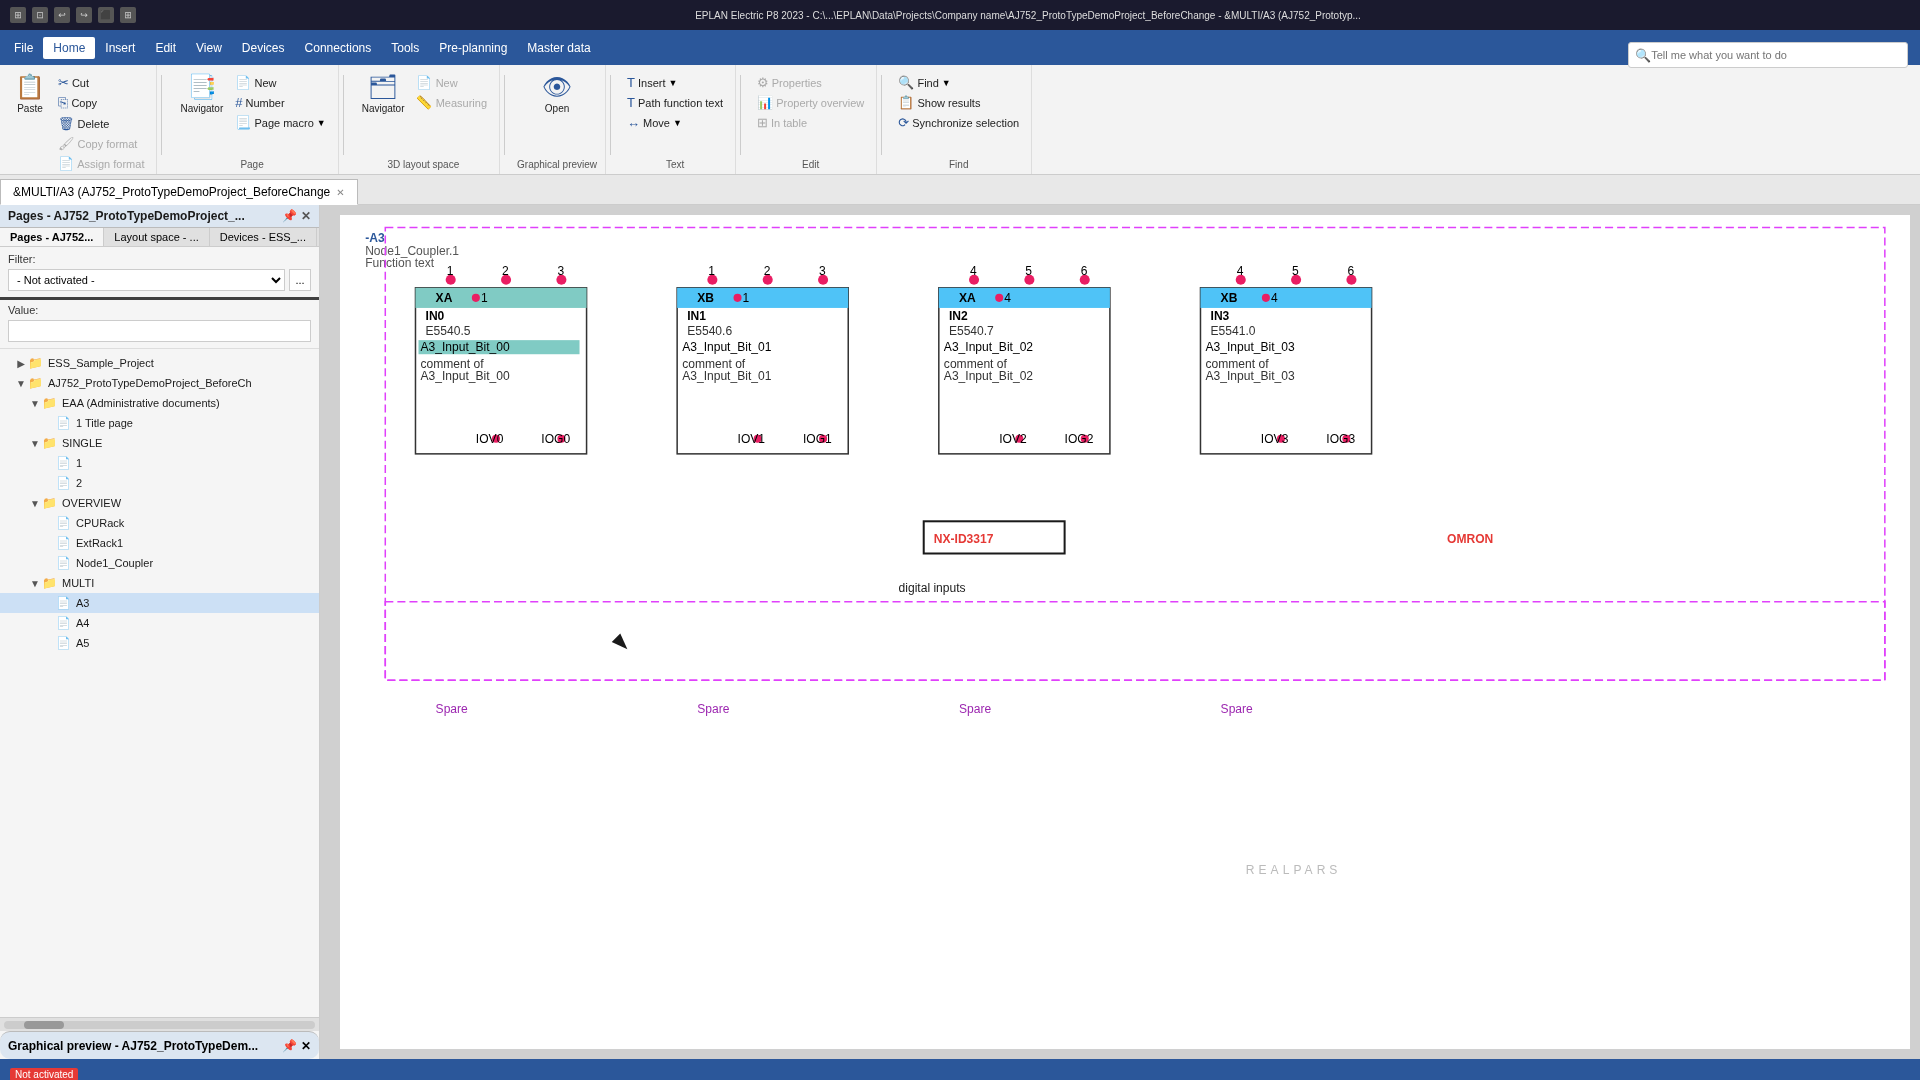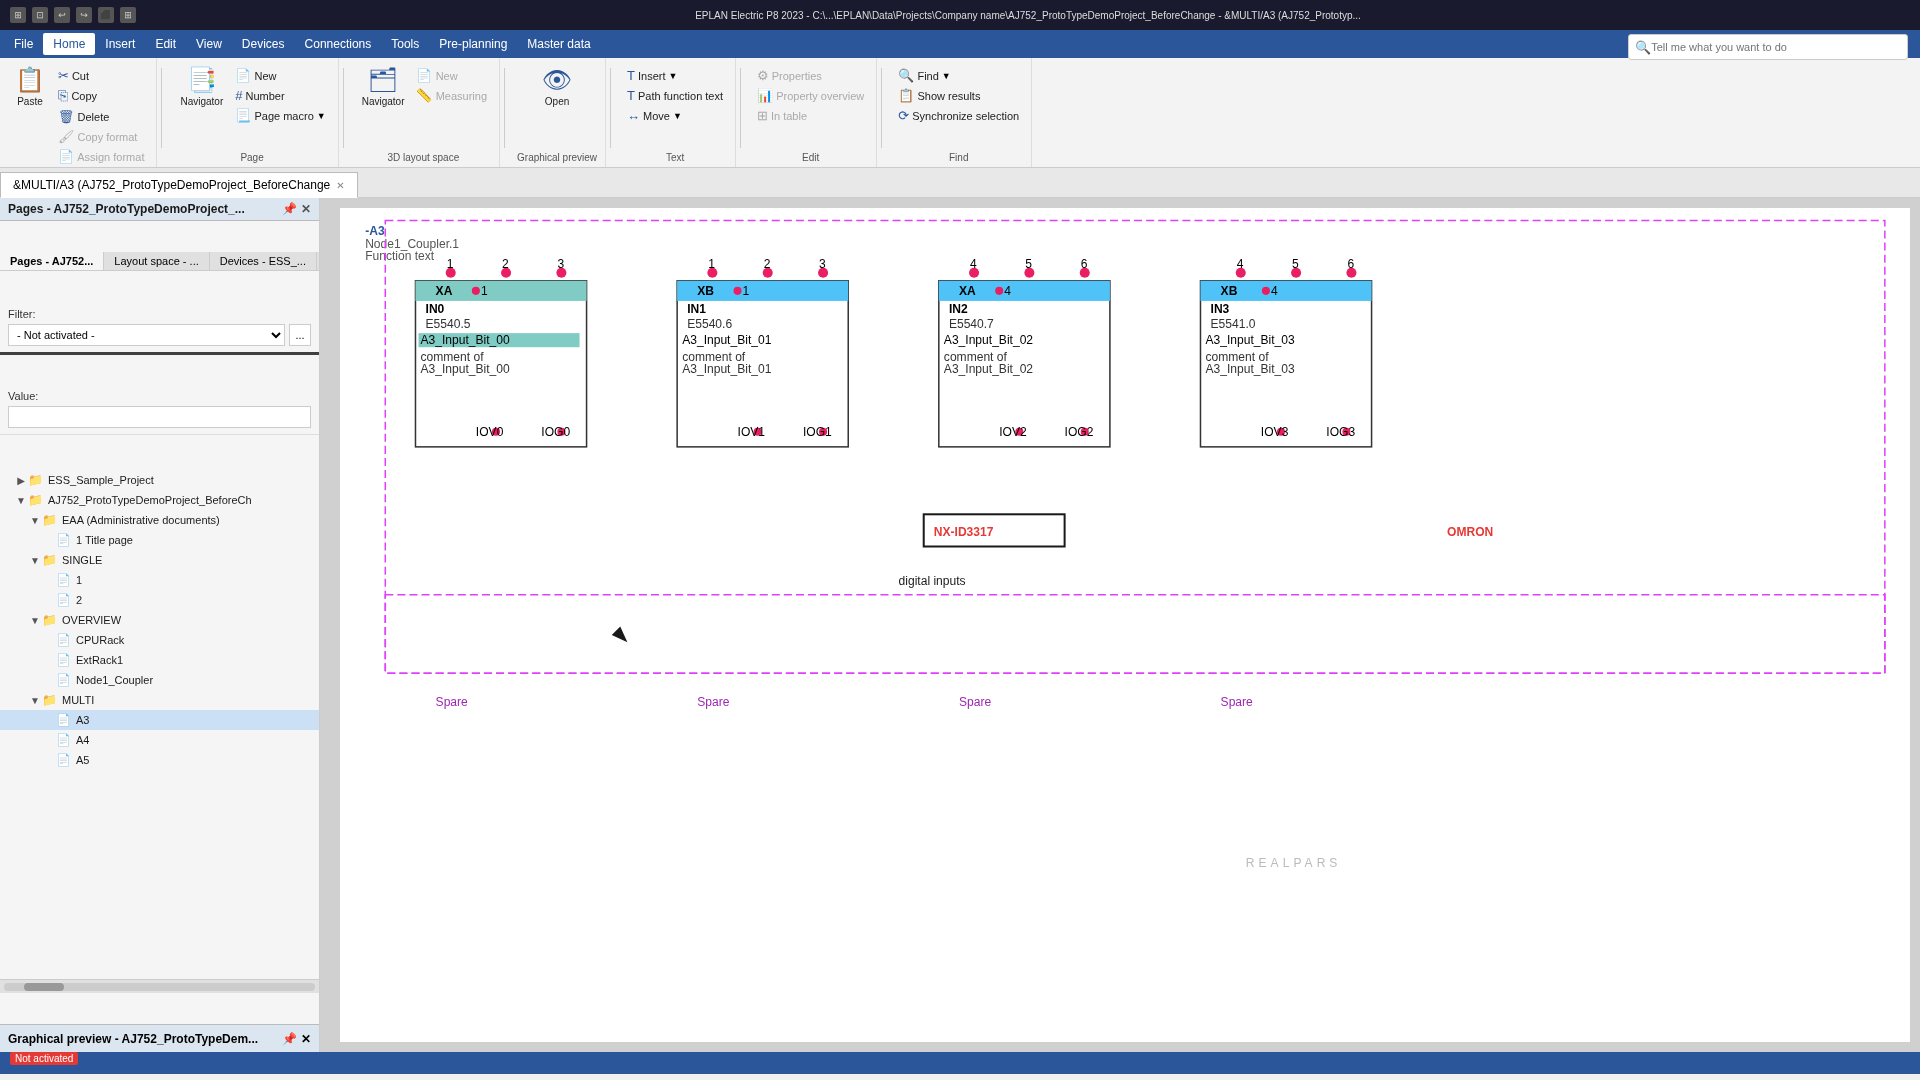--- a/index.html
+++ b/index.html
@@ -14,25 +14,25 @@
       align-items: center;
       padding: 0 10px;
       font-size: 11px;
     }
     .title-bar-icons { display: flex; gap: 6px; margin-right: 10px; }
     .title-bar-icons span { width: 16px; height: 16px; background: #555; border-radius: 2px; display: inline-block; font-size: 9px; color: #ccc; text-align: center; line-height: 16px; }
     .title-text { flex: 1; text-align: center; color: #ddd; font-size: 10px; }
 
     
     .menu-bar {
-      height: 28px;
+      height: 35px;
       background: #2b579a;
       display: flex;
       align-items: center;
-      padding: 4px 4px;
+      padding: 12px 4px;
     }
     .menu-item {
       color: white;
       padding: 4px 10px;
       font-size: 12px;
       cursor: pointer;
       border-radius: 2px;
     }
     .menu-item:hover, .menu-item.active { background: #1e3f73; }
     .menu-item.active { background: white; color: #2b579a; }
@@ -154,21 +154,20 @@
       height: calc(1080px - 30px - 28px - 110px - 30px - 28px);
     }
 
     
     .left-panel {
       width: 320px;
       background: #f5f5f5;
       border-right: 1px solid #ccc;
       display: flex;
       flex-direction: column;
-      gap: 31px;
     }
     .panel-header {
       background: #dce6f1;
       padding: 4px 8px;
       font-size: 11px;
       font-weight: bold;
       color: #1a1a1a;
       display: flex;
       align-items: center;
       justify-content: space-between;
@@ -318,28 +317,29 @@
     .bottom-panel {
       height: 28px;
       background: #dce6f1;
       border-top: 1px solid #bbb;
       display: flex;
       align-items: center;
       padding: 0 8px;
       font-size: 11px;
       font-weight: bold;
       justify-content: space-between;
+      border-radius: 10px;
     }
 
     
     .status-bar {
       height: 22px;
       background: #2b579a;
       display: flex;
-      align-items: flex-start;
+      align-items: flex-end;
       padding: 0 10px;
     }
     .status-text { font-size: 11px; color: white; }
     .status-badge {
       background: #e53935;
       color: white;
       font-size: 10px;
       padding: 1px 5px;
       border-radius: 2px;
       margin-right: 6px;

